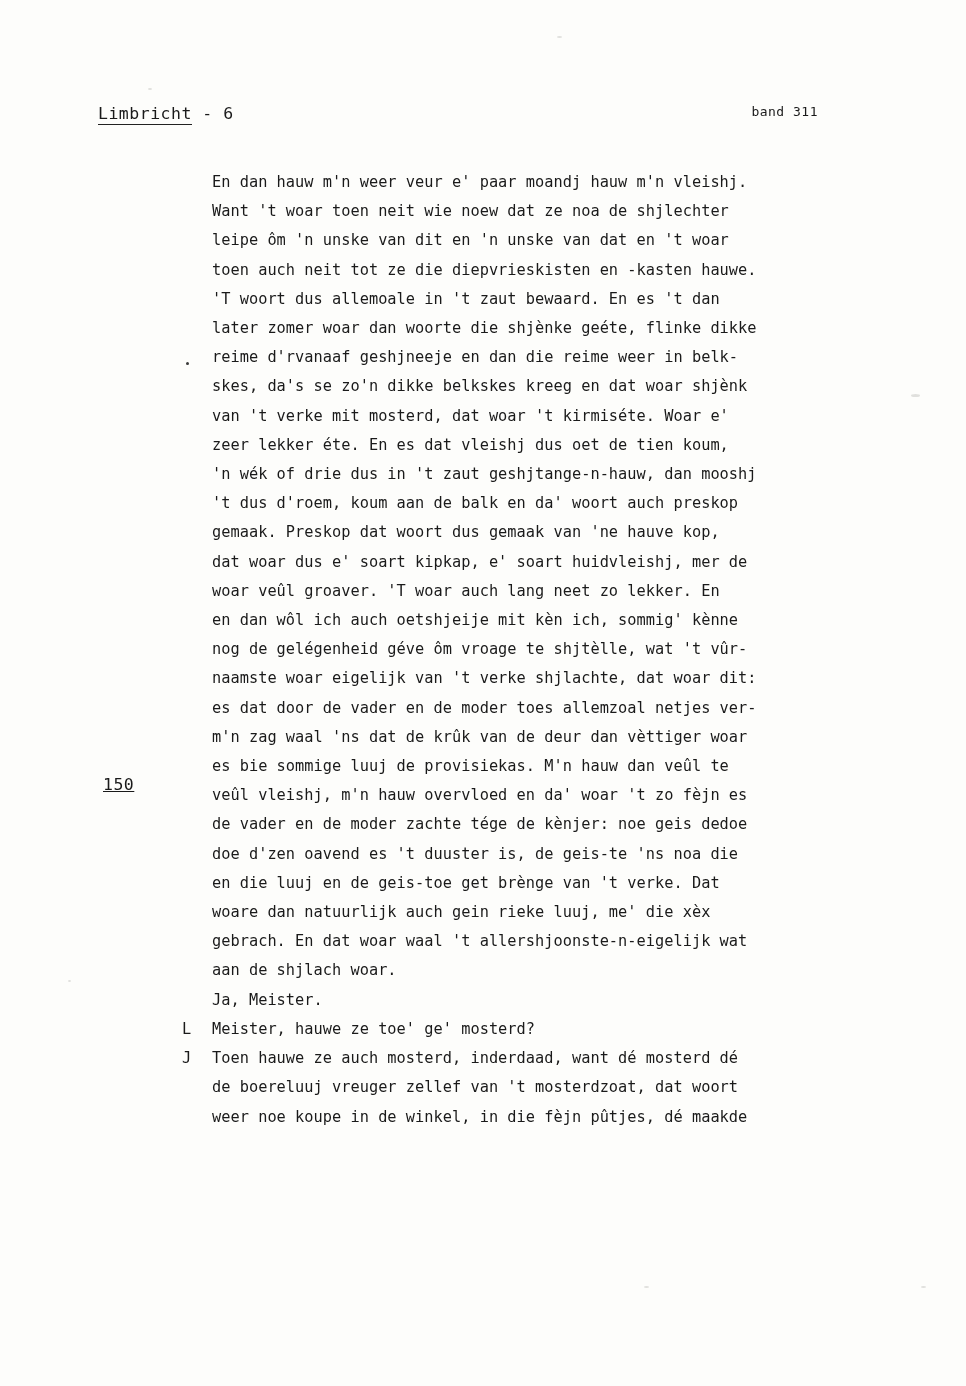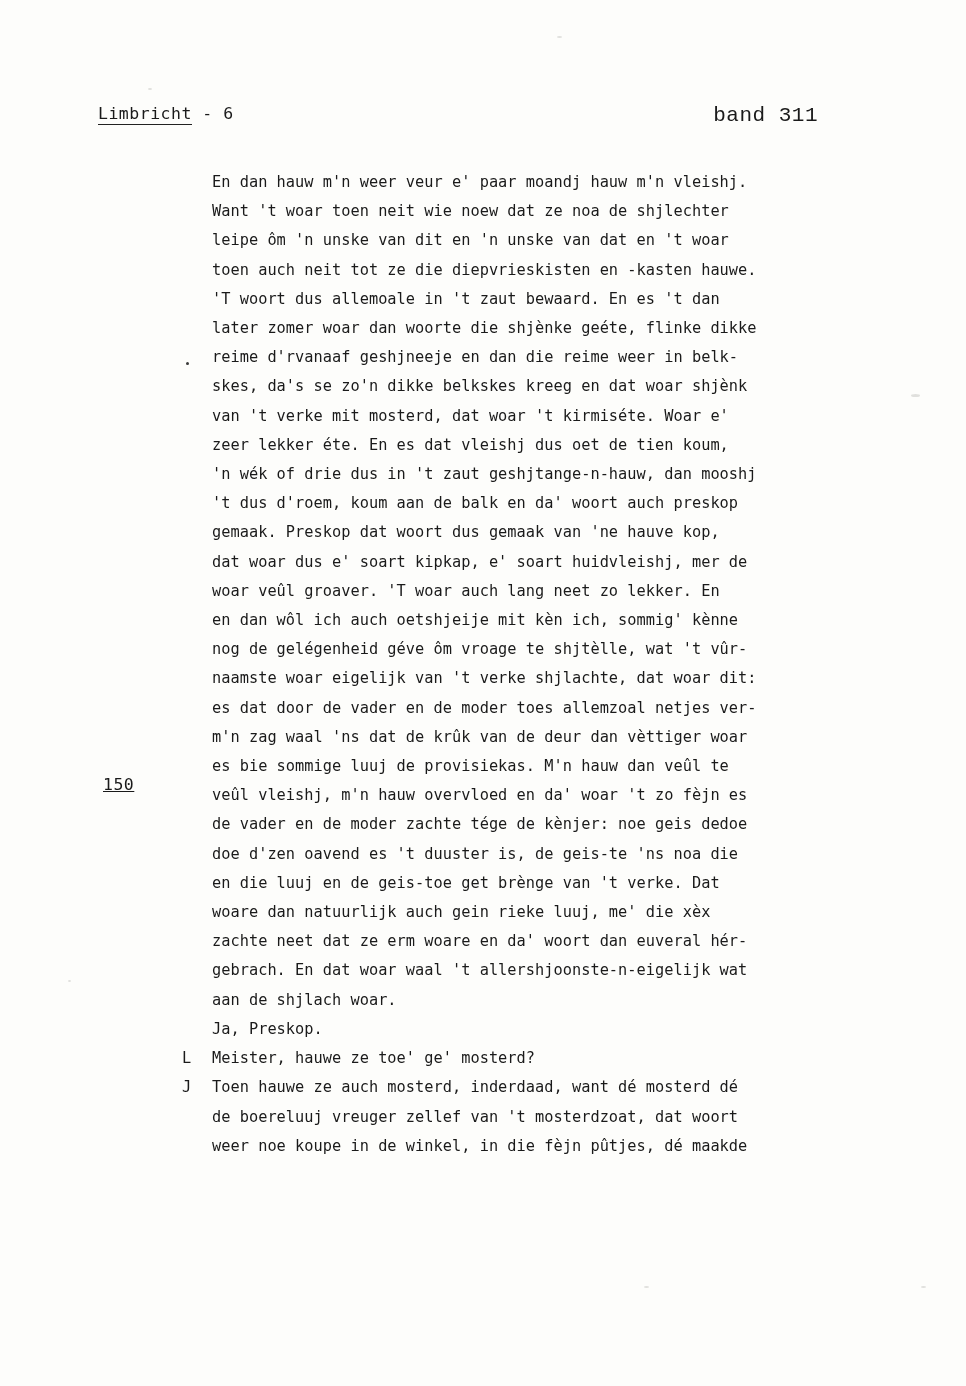--- a/index.html
+++ b/index.html
@@ -39,24 +39,23 @@
     white-space: nowrap;
   }
   .header-left .underlined {
     border-bottom: 1.4px solid #222;
     padding-bottom: 1px;
   }
   .header-right {
     position: absolute;
     right: 148px;
     top: 0;
-    font-size: 21px;
+    font-size: 13px;
     letter-spacing: .5px;
     white-space: nowrap;
-    font-family: Liberation Mono, monospace;
   }
   .page-number {
     position: absolute;
     left: 103px;
     top: 775px;
     font-size: 16.5px;
     letter-spacing: .5px;
     text-decoration: underline;
   }
   .body-text {
@@ -132,23 +131,22 @@
       <div class="line"><span>nog de gelégenheid géve ôm vroage te shjtèlle, wat 't vûr-</span></div>
       <div class="line"><span>naamste woar eigelijk van 't verke shjlachte, dat woar dit:</span></div>
       <div class="line"><span>es dat door de vader en de moder toes allemzoal netjes ver-</span></div>
       <div class="line"><span>m'n zag waal 'ns dat de krûk van de deur dan vèttiger woar</span></div>
       <div class="line"><span>es bie sommige luuj de provisiekas. M'n hauw dan veûl te</span></div>
       <div class="line"><span>veûl vleishj, m'n hauw overvloed en da' woar 't zo fèjn es</span></div>
       <div class="line"><span>de vader en de moder zachte tége de kènjer: noe geis dedoe</span></div>
       <div class="line"><span>doe d'zen oavend es 't duuster is, de geis-te 'ns noa die</span></div>
       <div class="line"><span>en die luuj en de geis-toe get brènge van 't verke. Dat</span></div>
       <div class="line"><span>woare dan natuurlijk auch gein rieke luuj, me' die xèx</span></div>
-      <div class="line"><span>zachte neet dat ze erm woare en da' woort dan euveral hér-</span></div>
       <div class="line"><span>gebrach. En dat woar waal 't allershjoonste-n-eigelijk wat</span></div>
       <div class="line"><span>aan de shjlach woar.</span></div>
-      <div class="line"><span>Ja, Preskop.</span></div>
+      <div class="line"><span>Ja, Meister.</span></div>
       <div class="line dialog-line"><span class="speaker">L</span><span>Meister, hauwe ze toe' ge' mosterd?</span></div>
       <div class="line dialog-line"><span class="speaker">J</span><span>Toen hauwe ze auch mosterd, inderdaad, want dé mosterd dé</span></div>
       <div class="line"><span>de boereluuj vreuger zellef van 't mosterdzoat, dat woort</span></div>
       <div class="line"><span>weer noe koupe in de winkel, in die fèjn pûtjes, dé maakde</span></div>
     </div>
 
 </div>
 
 </body></html>

